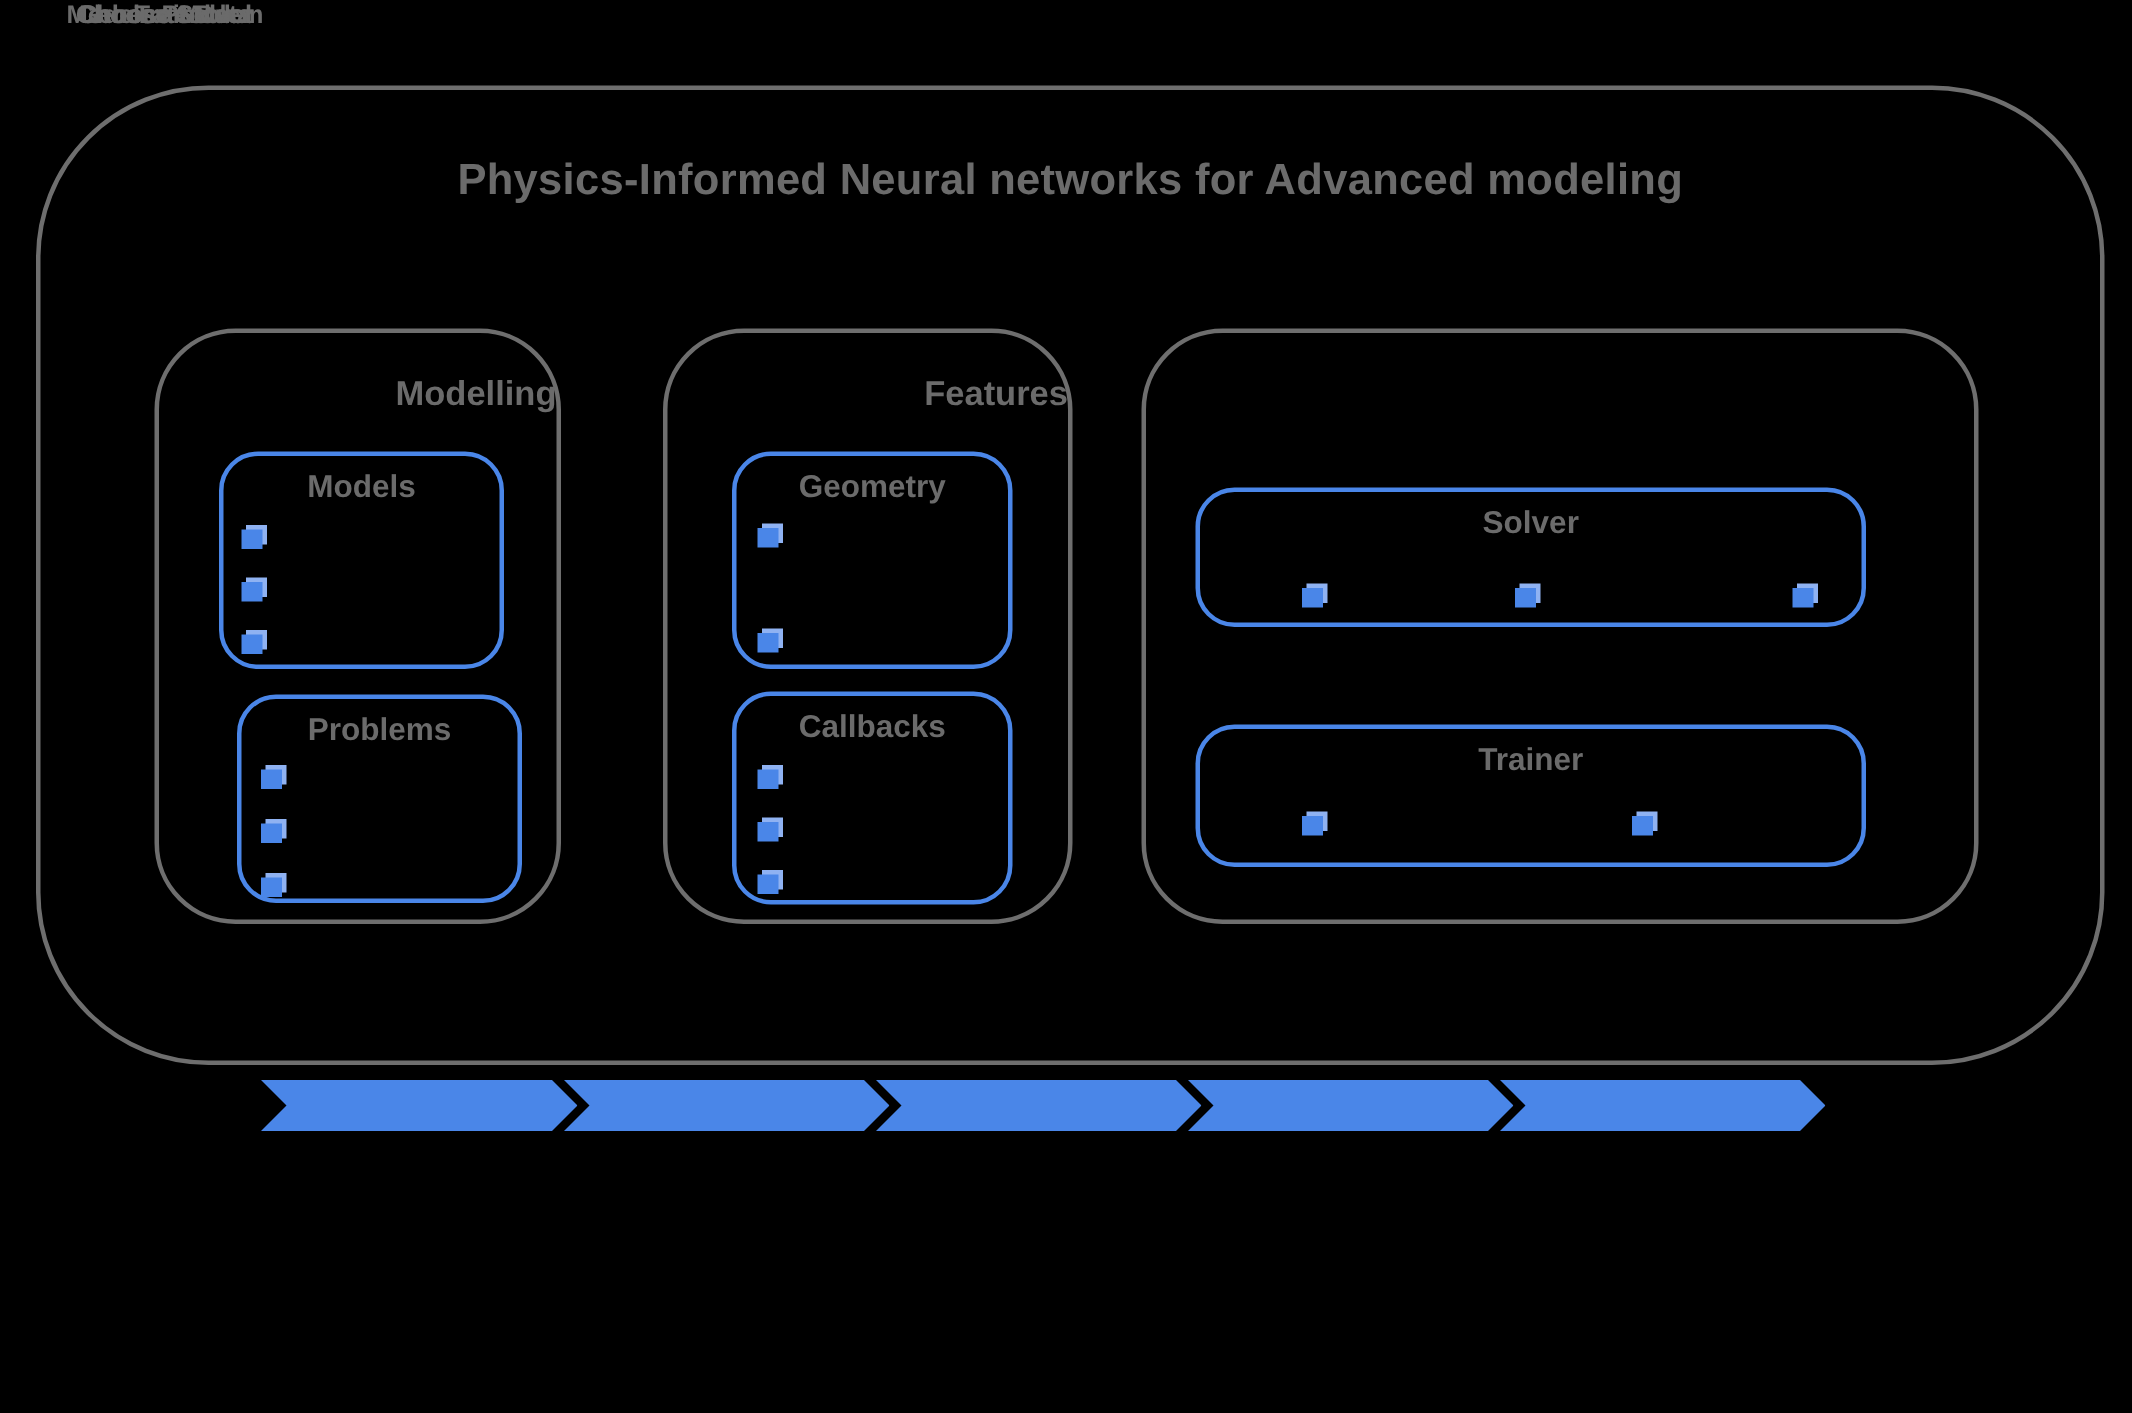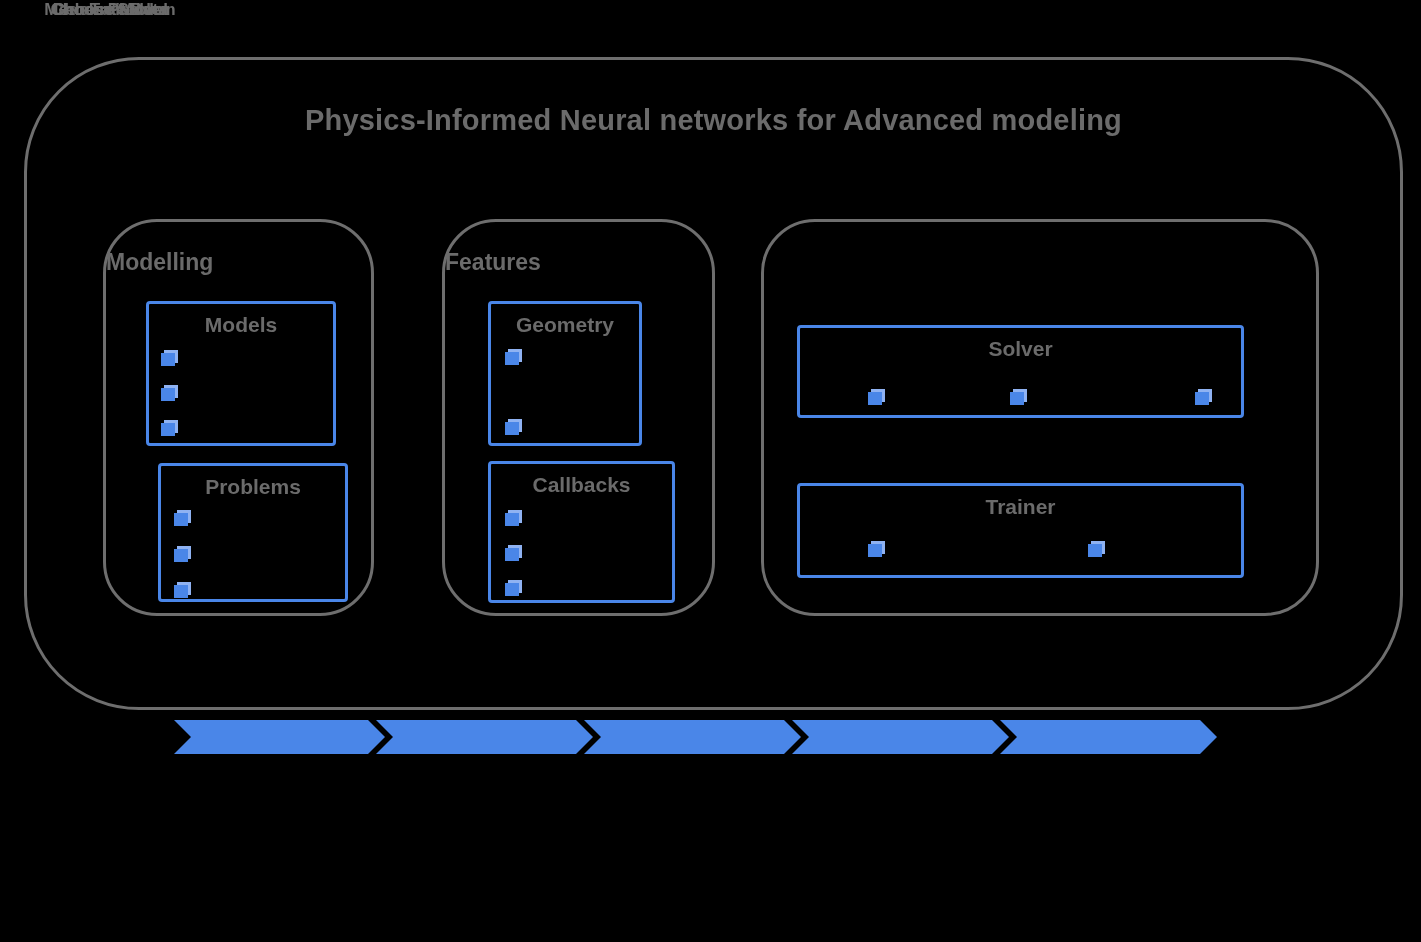--- a/index.html
+++ b/index.html
@@ -25,29 +25,29 @@
     font-size:29px;letter-spacing:0.2px;color:var(--text-gray);
   }
   
   .panel{
     position:absolute;border:3px solid var(--line-gray);border-radius:54px;height:397px;top:219px;
   }
   .panel-modelling{left:103px;width:271px;}
   .panel-features{left:428px;width:273px;margin-left:14px;}
   .panel-optimization{left:761px;width:558px;}
   .panel-title{
-    position:absolute;top:27px;left:0;right:0;text-align:left;font-size:23px;
+    position:absolute;top:27px;left:0;right:0;text-align:right;font-size:23px;
   }
   
   .bluebox{
-    position:absolute;border:3px solid var(--accent-blue);border-radius:4px;padding-left:33px;
+    position:absolute;border:3px solid var(--accent-blue);border-radius:26px;padding-left:33px;
   }
   .box-models   {left:40px;top:79px; width:190px;height:145px;}
   .box-problems {left:52px;top:241px;width:190px;height:139px;}
-  .box-geometry {left:43px;top:79px; width:154px;height:145px;}
+  .box-geometry {left:43px;top:79px; width:187px;height:145px;}
   .box-callbacks{left:43px;top:239px;width:187px;height:142px;}
   .box-solver   {left:33px;top:103px;width:447px;height:93px;}
   .box-trainer  {left:33px;top:261px;width:447px;height:95px;}
   .box-title{
     position:absolute;top:9px;left:0;right:0;text-align:center;font-size:21px;
   }
   
   .cubes{position:absolute;display:flex;}
   .cubes-v{flex-direction:column;}
   .box-models    .cubes{left:12px;top:46px;gap:19px;}

